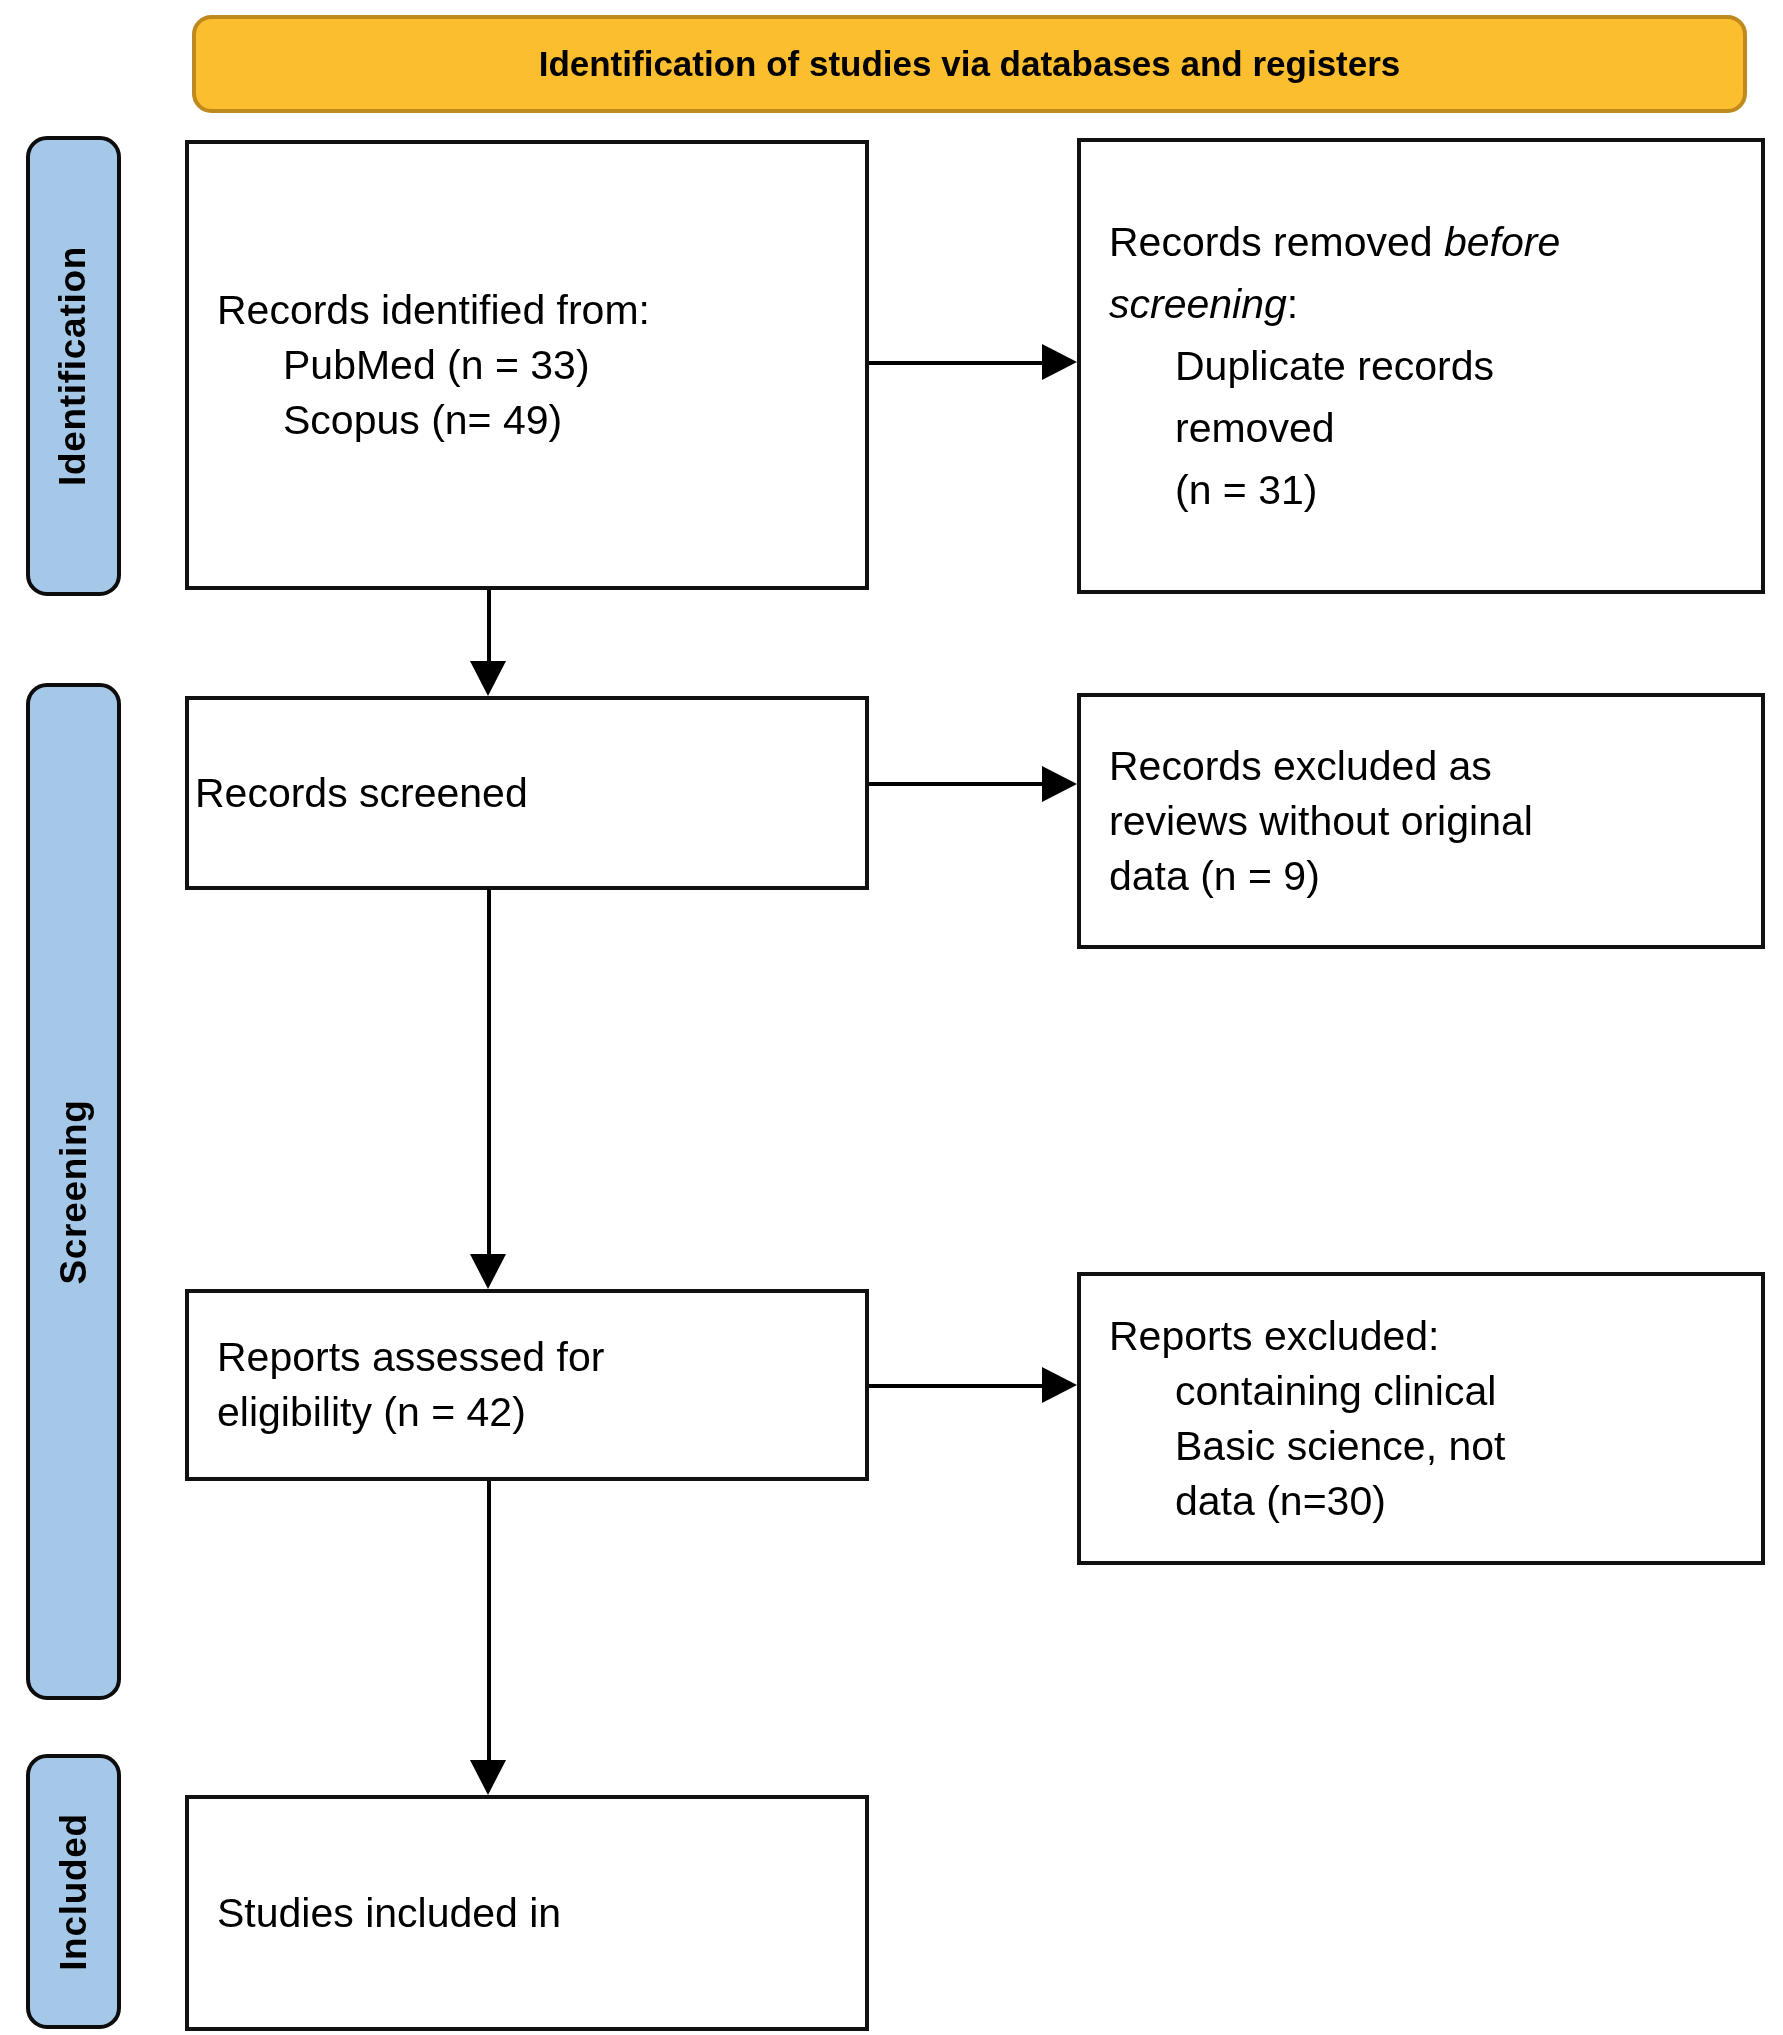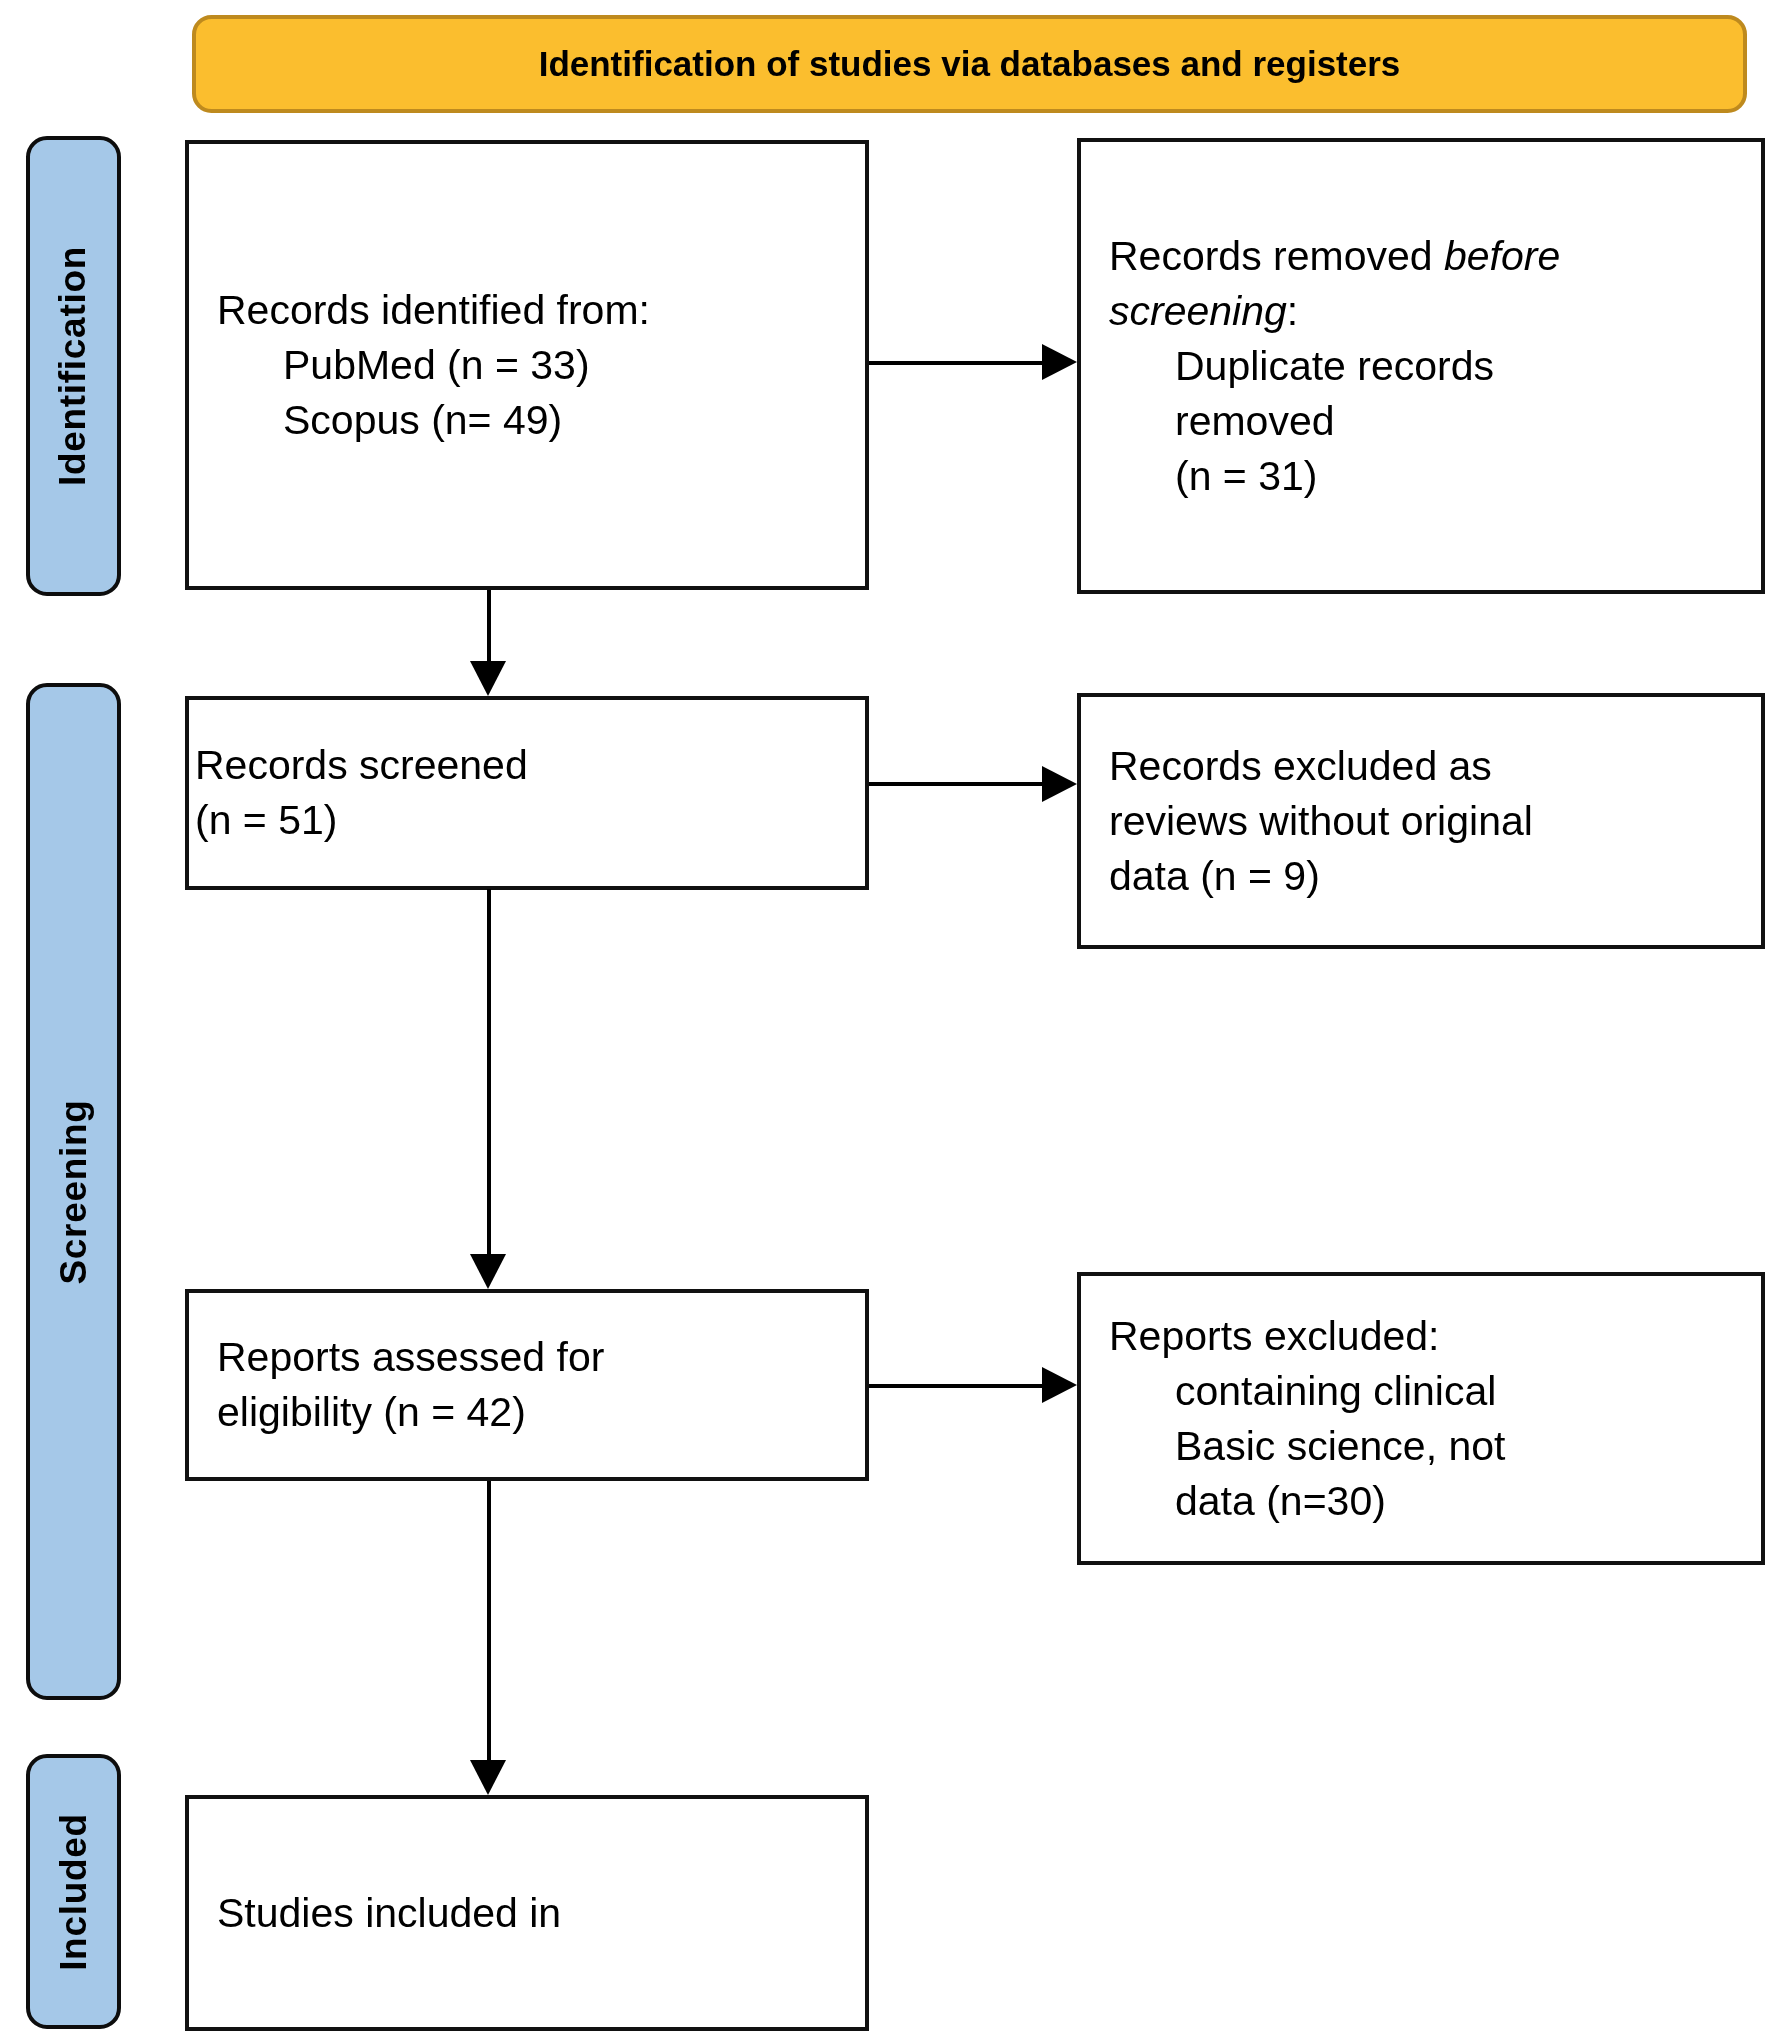--- a/index.html
+++ b/index.html
@@ -52,21 +52,21 @@
     background:#ffffff;
     border:4.1px solid var(--box-border,#111111);
     box-sizing:border-box;
     display:flex; flex-direction:column; justify-content:center;
     padding:16.6px 19.4px 16.6px 28px;
     font-size:41px; line-height:55px;
   }
   .col-left  { left:185px;  width:684px; }
   .col-right { left:1077px; width:688px; }
   .box-identified { top:140px;  height:450px; }
-  .box-removed    { top:138px;  height:456px; }
+  .box-removed    { top:138px;  height:456px;gap:7px; }
   .box-screened   { top:696px; height:194px;padding-left:6px; }
   .box-excluded-reviews { top:693px; height:256px; }
   .box-assessed   { top:1289px; height:192px; }
   .box-excluded-reports { top:1272px; height:293px; }
   .box-included   { top:1795px; height:236px; }
 
   .line { white-space:nowrap; }
   .indent { padding-left:66px; }
 
   
@@ -116,21 +116,20 @@
       <i>before</i>
     </div>
     <div class="line"><i>screening</i><span>:</span></div>
     <div class="line indent">Duplicate records</div>
     <div class="line indent">removed</div>
     <div class="line indent">(n = 31)</div>
   </div>
 
   <div class="box col-left box-screened">
     <div class="line">Records screened</div>
-    <div class="line">(n = 51)</div>
   </div>
 
   <div class="box col-right box-excluded-reviews">
     <div class="line">Records excluded as</div>
     <div class="line">reviews without original</div>
     <div class="line">data (n = 9)</div>
   </div>
 
   <div class="box col-left box-assessed">
     <div class="line">Reports assessed for</div>

